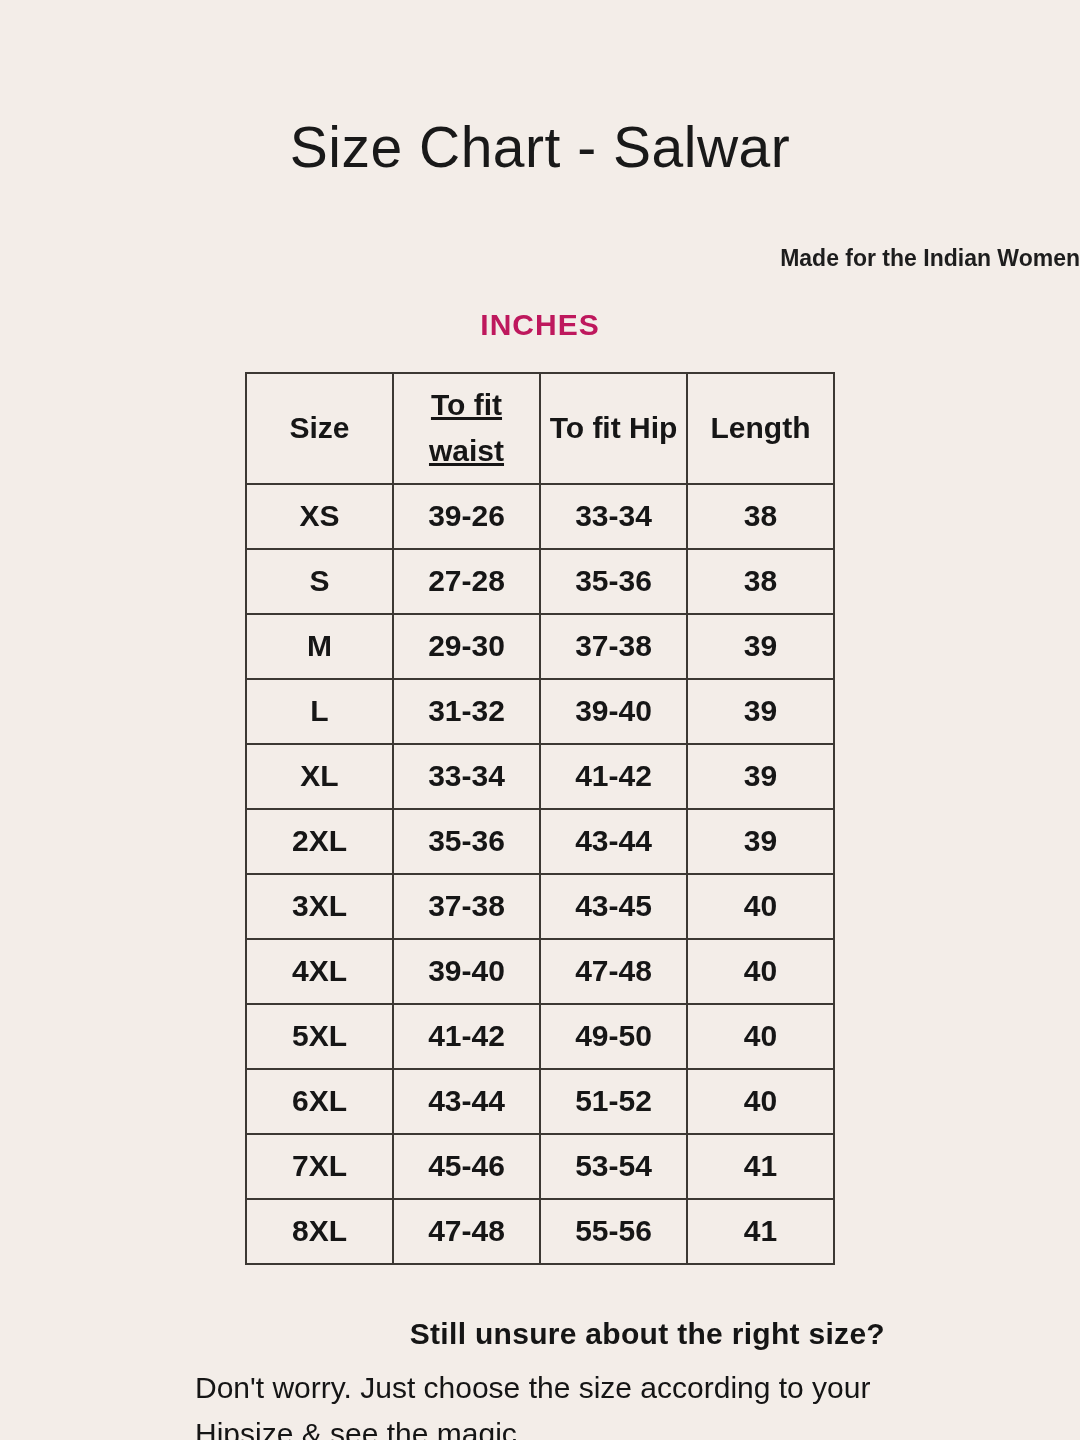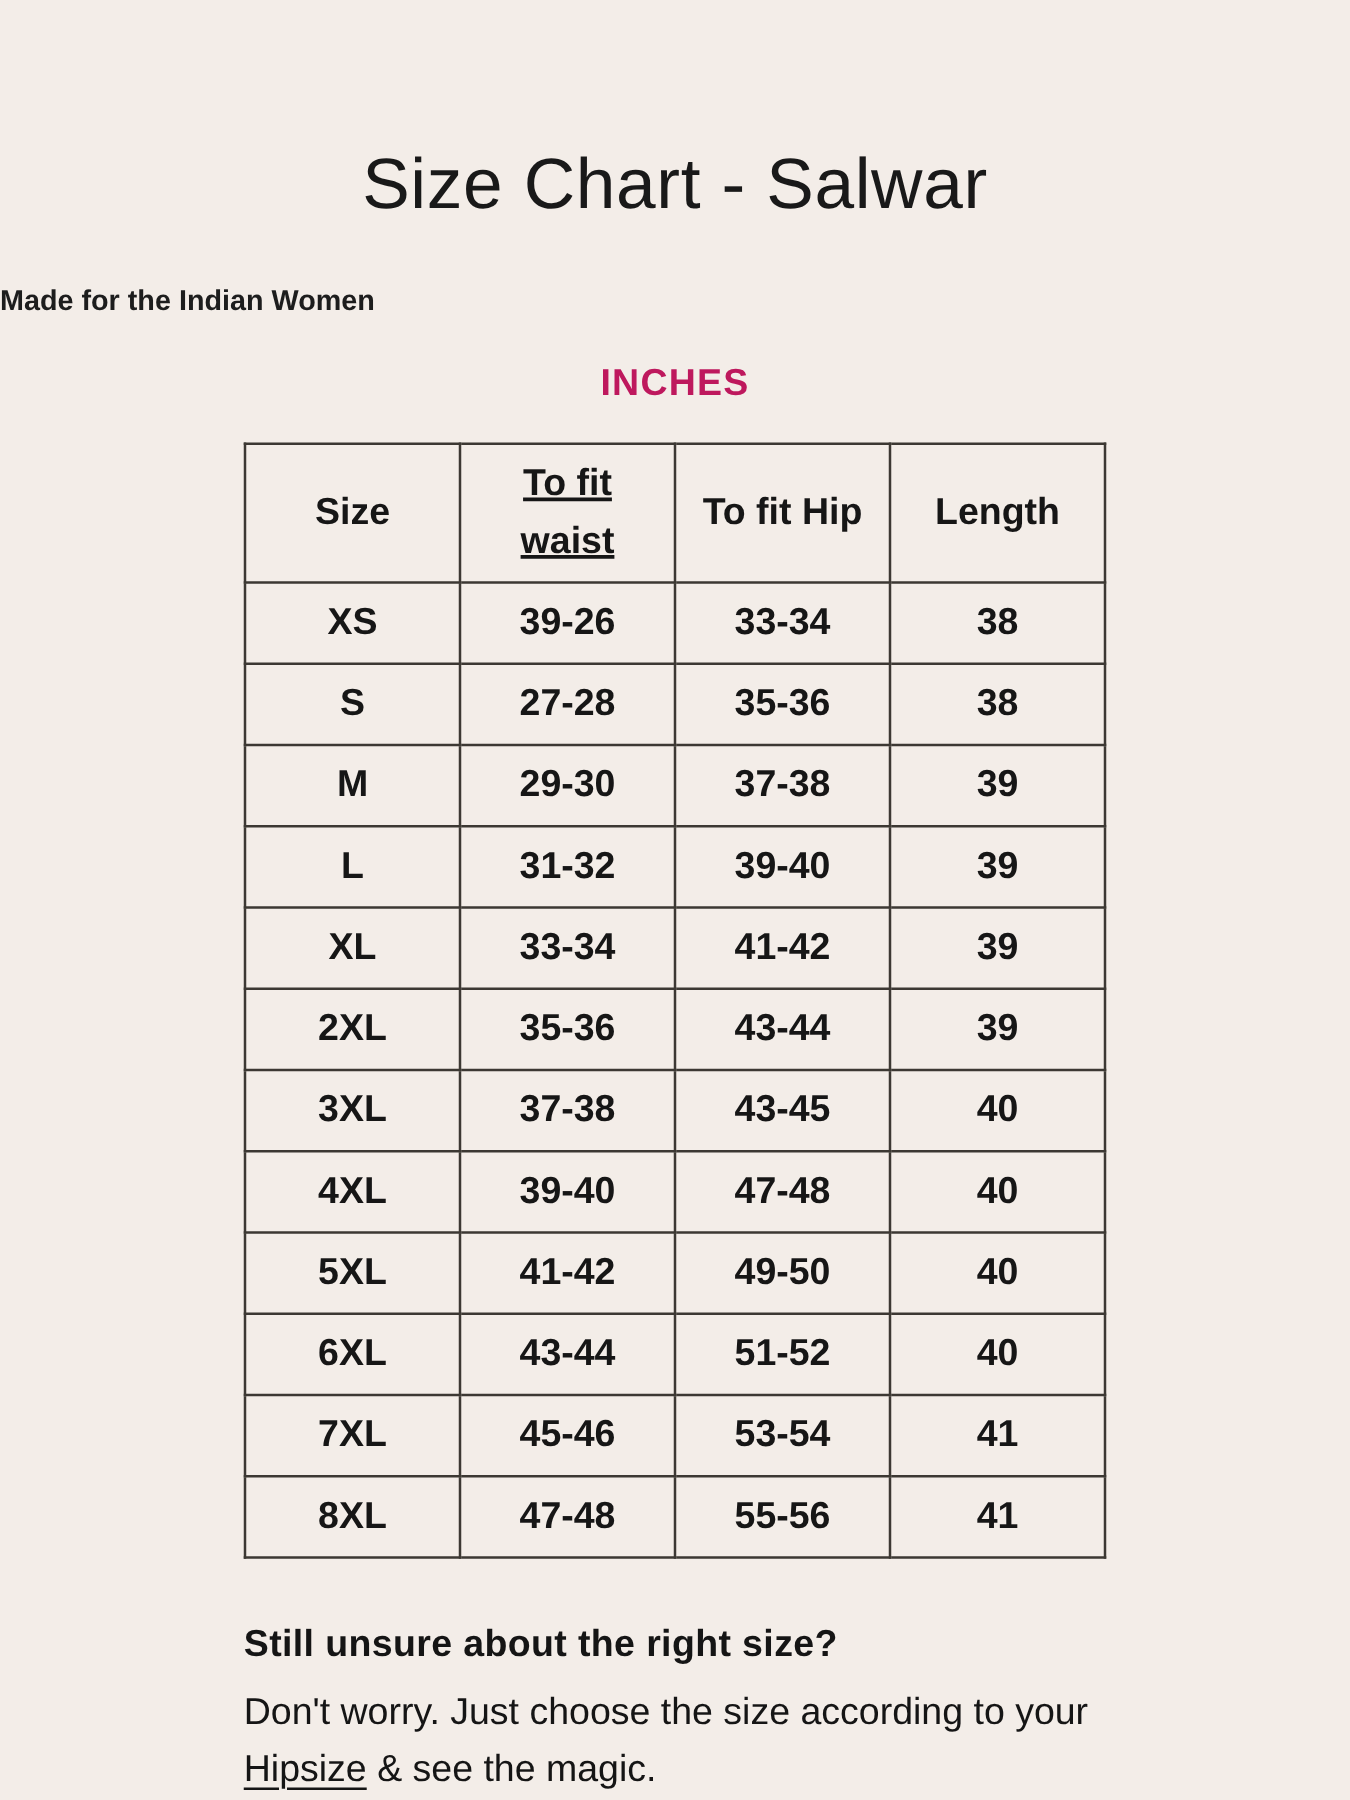--- a/index.html
+++ b/index.html
@@ -19,36 +19,36 @@
   .title {
     padding-top: 116px;
     text-align: center;
     font-size: 57px;
     font-weight: 400;
     letter-spacing: 0.5px;
     color: #191919;
     line-height: 1.1;
   }
   .subtitle {
-    margin-top: 48px;
-    text-align: left;
+    margin-top: 66px;
+    text-align: right;
     font-size: 23px;
     font-weight: 700;
     color: #1d1d1d;
   }
   .unit-heading {
     margin-top: 36px;
     text-align: center;
     font-size: 30px;
     font-weight: 700;
     letter-spacing: 1px;
     color: #be185d;
   }
   table.size-table {
-    width: 690px;
+    width: 590px;
     margin: 30px auto 0 auto;
     border-collapse: collapse;
     table-layout: fixed;
     border-radius: 29px;
   }
   .size-table th, .size-table td {
     border: 2px solid #3c3833;
     text-align: center;
     vertical-align: middle;
     font-size: 30px;
@@ -69,20 +69,21 @@
   .footer {
     width: 690px;
     margin: 52px auto 0 auto;
     font-size: 30px;
     color: #151515;
   }
   .footer-heading {
     font-weight: 700;
     letter-spacing: 0.3px;
     margin-bottom: 14px;
+    text-align: right;
   }
   .footer-line {
     display: block;
     font-weight: 400;
     line-height: 1.55;
   }
   .hipsize-link {
     text-decoration: underline;
     text-underline-offset: 5px;
     text-decoration-thickness: 2px;

